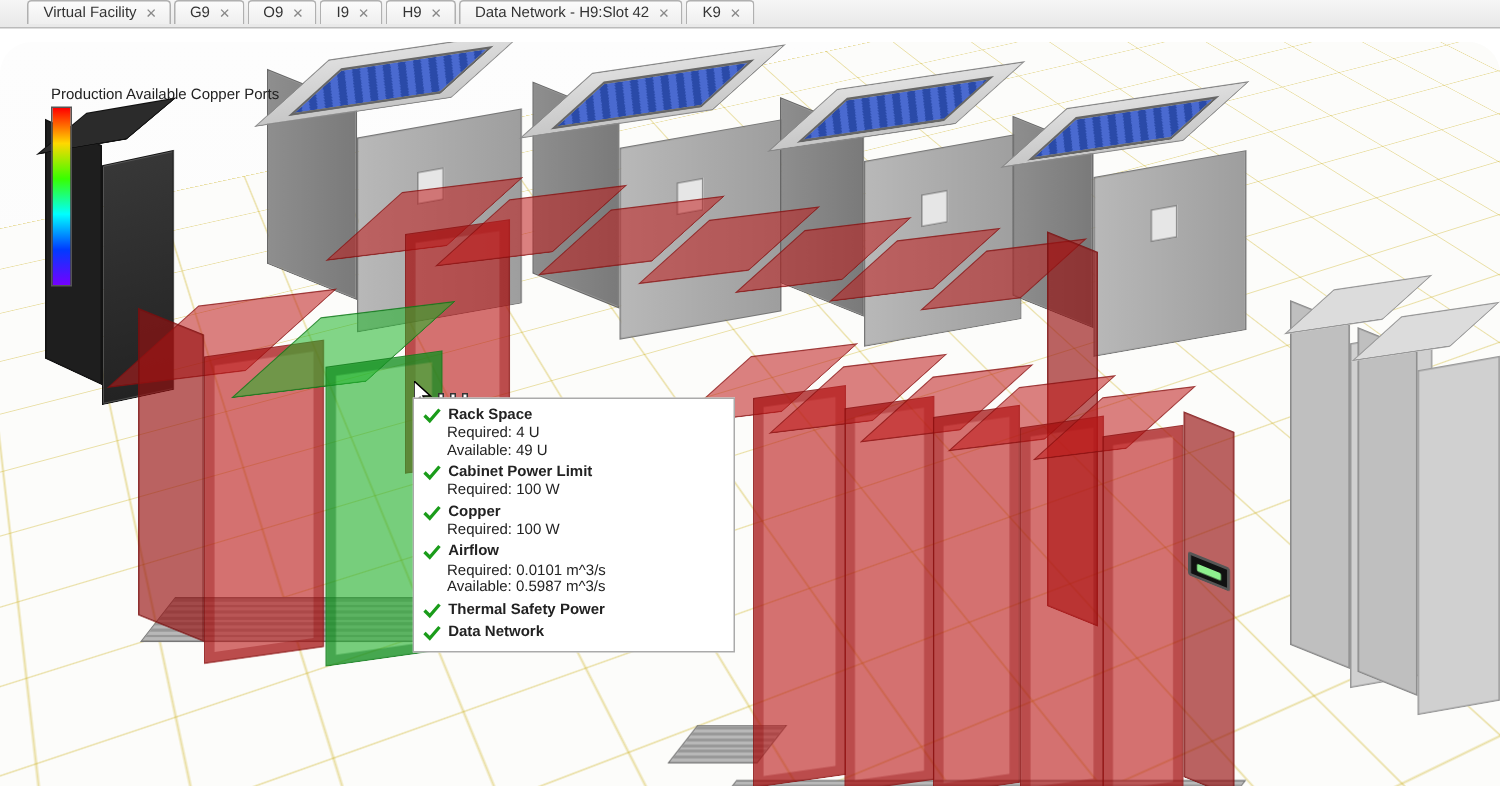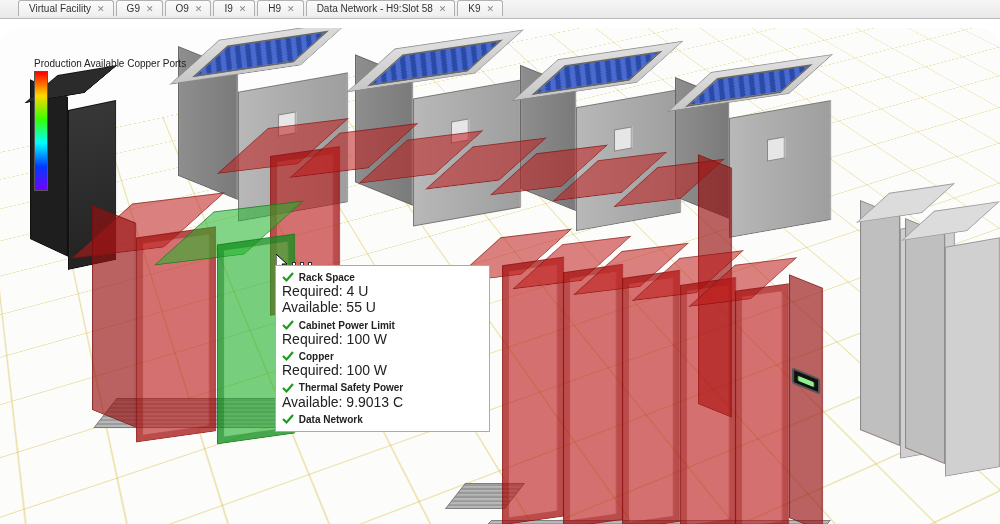--- a/index.html
+++ b/index.html
@@ -66,21 +66,21 @@
   .legend { position: absolute; left: 34px; top: 30px; width: 200px; }
   .legend-title { font-size: 10px; color: #222; margin-bottom: 2px; }
   .legend-bar { width: 14px; height: 120px; background: linear-gradient(#ff0000,#ffd800 20%,#38ff00 40%,#00ffff 60%,#003bff 80%,#7400ff); border:1px solid #555; }
 
   
   .tooltip { position: absolute; left: 275px; top: 237px; width: 215px; background: #fff; border: 1px solid #aaa; padding: 2px 6px 6px 6px; line-height: 1.15; color: #222; }
   .tooltip .item { margin-top: 3px; }
   .tooltip .check { display:inline-block; width:12px; height:12px; vertical-align:middle; margin-right:2px; }
   .tooltip .check svg { width:12px; height:12px; display:block; }
   .tooltip .title { display:inline; font-weight:bold; font-size:10px; vertical-align:middle; }
-  .tooltip .sub { font-size:14px; color:#222; margin-left:0; }
+  .tooltip .sub { font-size:10px; color:#222; margin-left:16px; }
 
   
   .cursor { position: absolute; left: 276px; top: 226px; width: 15px; height: 18px; pointer-events: none; }
   .cursor svg { width: 15px; height: 18px; }
   .sel-marker { position: absolute; left: 292px; top: 234px; width: 22px; height: 14px; }
   .sel-marker .handle { position:absolute; width:4px; height:4px; background:#fff; border:1px solid #333; }
 
   
   .pdu-display { position:absolute; width:28px; height:16px; background:#111; border:2px solid #555; border-radius:2px; }
   .pdu-display::after { content:""; position:absolute; left:4px; top:4px; width:16px; height:5px; background:#8ef08e; border-radius:1px; }
@@ -103,21 +103,21 @@
   </div>
   <div class="tab">
     <span>I9</span>
     <span class="tab-close">✕</span>
   </div>
   <div class="tab">
     <span>H9</span>
     <span class="tab-close">✕</span>
   </div>
   <div class="tab wide">
-    <span>Data Network - H9:Slot 58</span>
+    <span>Data Network - H9:Slot 42</span>
     <span class="tab-close">✕</span>
   </div>
   <div class="tab">
     <span>K9</span>
     <span class="tab-close">✕</span>
   </div>
 </div>
 
 <div class="viewport">
   <div class="floor"></div>
@@ -248,42 +248,49 @@
       </svg>
   </div>
 
   <div class="tooltip">
     <div class="item">
       <span class="check"><svg viewBox="0 0 12 12">
             <path d="M1 6 L4.5 9.5 L11 2" fill="none" stroke="#1a9c1a" stroke-width="2.2"></path>
           </svg></span>
       <span class="title">Rack Space</span>
       <div class="sub">Required: 4 U</div>
-      <div class="sub">Available: 55 U</div>
+      <div class="sub">Available: 49 U</div>
     </div>
     <div class="item">
       <span class="check"><svg viewBox="0 0 12 12">
             <path d="M1 6 L4.5 9.5 L11 2" fill="none" stroke="#1a9c1a" stroke-width="2.2"></path>
           </svg></span>
       <span class="title">Cabinet Power Limit</span>
       <div class="sub">Required: 100 W</div>
     </div>
     <div class="item">
       <span class="check"><svg viewBox="0 0 12 12">
             <path d="M1 6 L4.5 9.5 L11 2" fill="none" stroke="#1a9c1a" stroke-width="2.2"></path>
           </svg></span>
       <span class="title">Copper</span>
       <div class="sub">Required: 100 W</div>
     </div>
     <div class="item">
       <span class="check"><svg viewBox="0 0 12 12">
             <path d="M1 6 L4.5 9.5 L11 2" fill="none" stroke="#1a9c1a" stroke-width="2.2"></path>
           </svg></span>
+      <span class="title">Airflow</span>
+      <div class="sub">Required: 0.0101 m^3/s</div>
+      <div class="sub">Available: 0.5987 m^3/s</div>
+    </div>
+    <div class="item">
+      <span class="check"><svg viewBox="0 0 12 12">
+            <path d="M1 6 L4.5 9.5 L11 2" fill="none" stroke="#1a9c1a" stroke-width="2.2"></path>
+          </svg></span>
       <span class="title">Thermal Safety Power</span>
-      <div class="sub">Available: 9.9013 C</div>
     </div>
     <div class="item">
       <span class="check"><svg viewBox="0 0 12 12">
             <path d="M1 6 L4.5 9.5 L11 2" fill="none" stroke="#1a9c1a" stroke-width="2.2"></path>
           </svg></span>
       <span class="title">Data Network</span>
       
       
       
       

